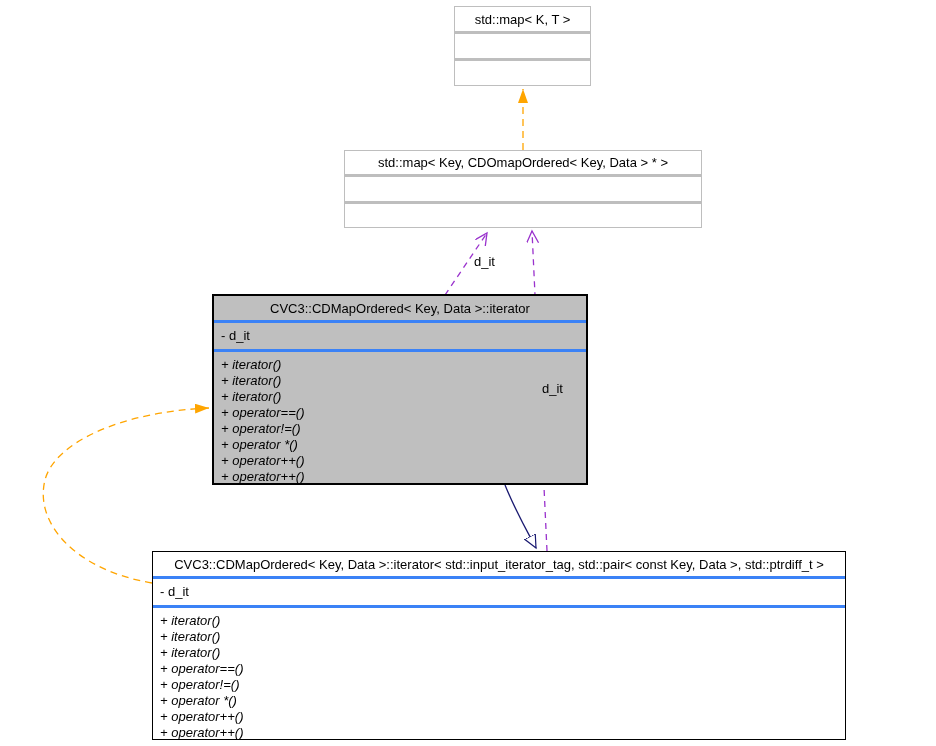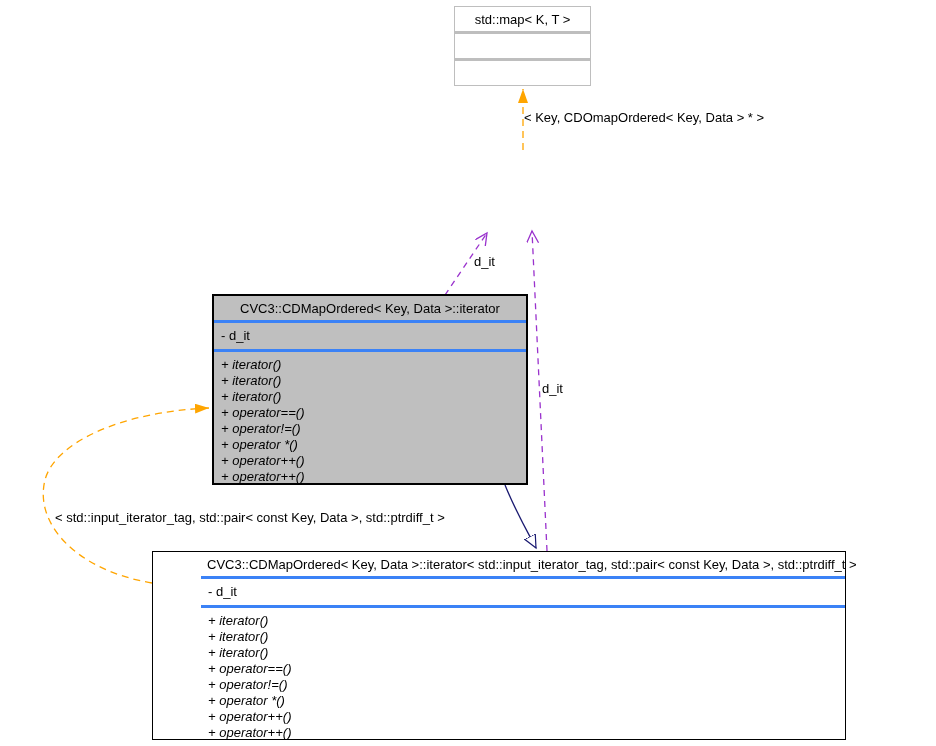--- a/index.html
+++ b/index.html
@@ -75,56 +75,59 @@
 
     <path d="M152,583 C75,570 34,523 45,480 C54,444 118,412 209,408" style="fill:none;stroke:var(--orange);stroke-width:1.3;stroke-dasharray:7 5;" marker-end="url(#arrow-solid-orange)"></path>
   </svg>
 
   <div class="node external empty3" style="left:454px;top:6px;width:137px;height:80px;">
     <div class="n-title">std::map&lt; K, T &gt;</div>
     <div class="n-comp"></div>
     <div class="n-comp"></div>
   </div>
 
+  <div class="node external empty3" style="left:344px;top:150px;width:358px;height:78px;">
+    <div class="n-title">std::map&lt; Key, CDOmapOrdered&lt; Key, Data &gt; * &gt;</div>
+    <div class="n-comp"></div>
+    <div class="n-comp"></div>
+  </div>
 
-  <div class="node highlight" style="left:212px;top:294px;width:316px;height:191px;">
+  <div class="node highlight" style="left:212px;top:294px;width:376px;height:191px;">
     <div class="n-title">CVC3::CDMapOrdered&lt; Key, Data &gt;::iterator</div>
     <div class="n-comp attrs">
         <div class="member">- d_it</div>
       </div>
     <div class="n-comp methods">
         <div class="member">+ iterator()</div>
         <div class="member">+ iterator()</div>
         <div class="member">+ iterator()</div>
         <div class="member">+ operator==()</div>
         <div class="member">+ operator!=()</div>
         <div class="member">+ operator *()</div>
         <div class="member">+ operator++()</div>
         <div class="member">+ operator++()</div>
       </div>
   </div>
 
-  <div class="node black" style="left:152px;top:551px;width:694px;height:189px;padding-left:48px;">
+  <div class="node black" style="left:152px;top:551px;width:694px;height:189px;">
     <div class="n-title">CVC3::CDMapOrdered&lt; Key, Data &gt;::iterator&lt; std::input_iterator_tag, std::pair&lt; const Key, Data &gt;, std::ptrdiff_t &gt;</div>
     <div class="n-comp attrs">
         <div class="member">- d_it</div>
       </div>
     <div class="n-comp methods">
         <div class="member">+ iterator()</div>
         <div class="member">+ iterator()</div>
         <div class="member">+ iterator()</div>
         <div class="member">+ operator==()</div>
         <div class="member">+ operator!=()</div>
         <div class="member">+ operator *()</div>
         <div class="member">+ operator++()</div>
         <div class="member">+ operator++()</div>
       </div>
   </div>
 
-  <div class="edge-label" style="left:524px;top:110px;">&lt; Key, CDOmapOrdered&lt; Key, Data &gt; * &gt;</div>
 
   <div class="edge-label" style="left:474px;top:254px;">d_it</div>
 
   <div class="edge-label" style="left:542px;top:381px;">d_it</div>
 
-  <div class="edge-label" style="left:55px;top:510px;">&lt; std::input_iterator_tag, std::pair&lt; const Key, Data &gt;, std::ptrdiff_t &gt;</div>
 
 </div>
 
 </body></html>

